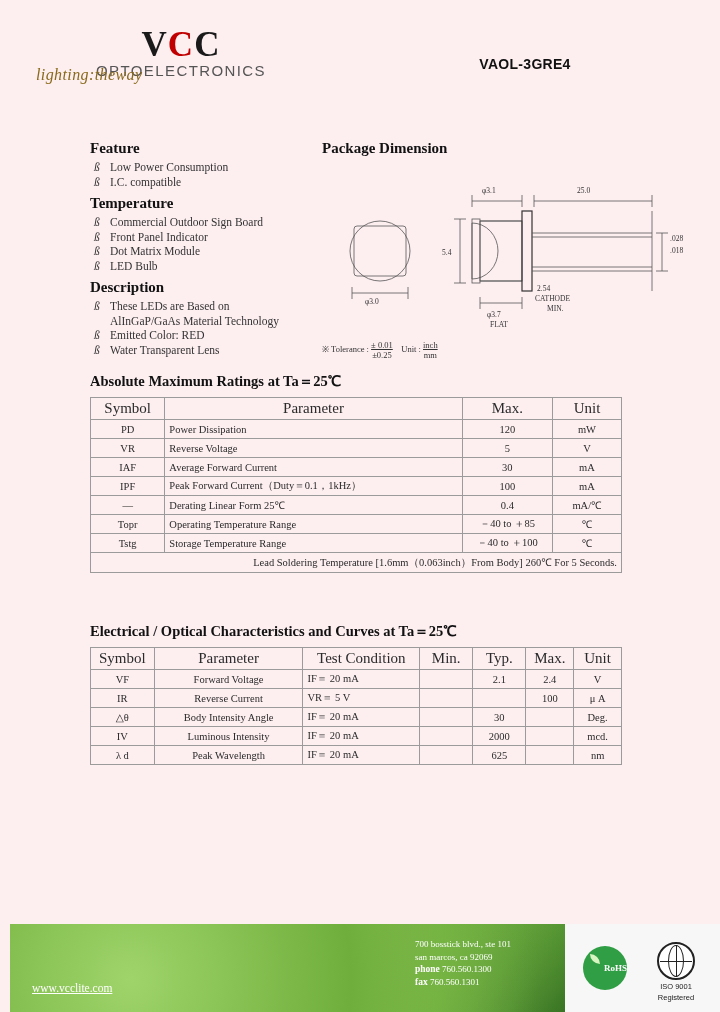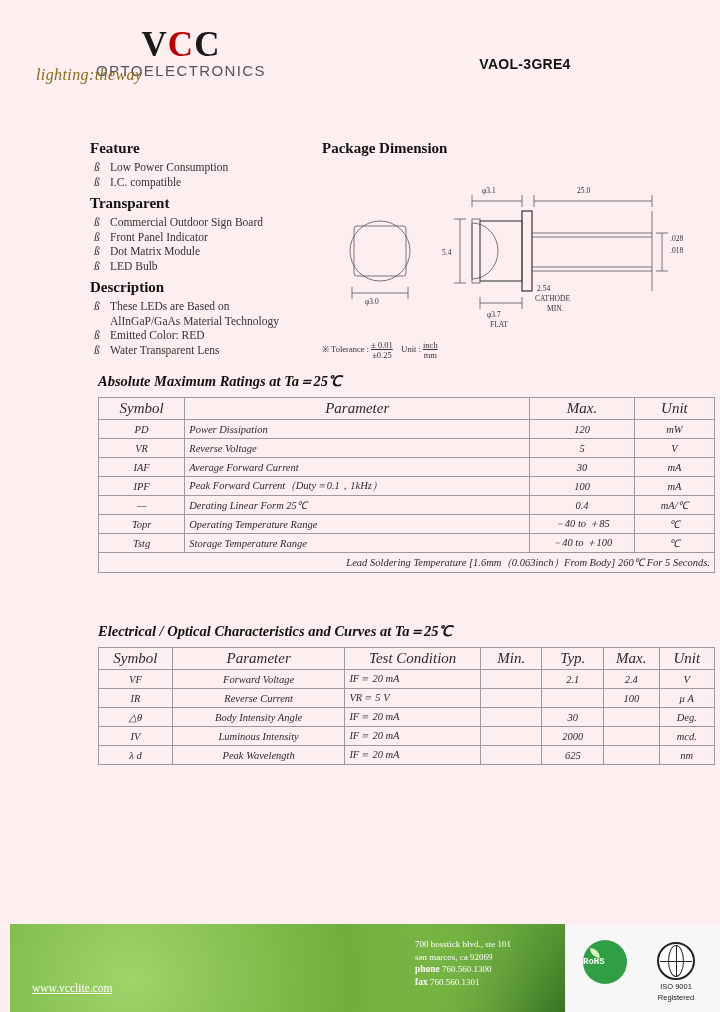--- a/index.html
+++ b/index.html
@@ -137,21 +137,21 @@
   .tol {
     position: absolute;
     left: 0; top: 200px;
     font-size: 8.5px;
     color: #333;
     width: 370px;
   }
   .tol .u { text-decoration: underline; }
 
   
-  .tbl-sec { position: absolute; left: 98px; width: 617px; font-style: italic; }
+  .tbl-sec { position: absolute; left: 90px; width: 532px; }
   h2.tbl-head {
     font-family: "Liberation Serif", serif;
     font-size: 14.5px;
     font-weight: bold;
     margin: 0 0 6px 0;
     color: #111;
   }
   table.grid {
     border-collapse: collapse;
     width: 100%;
@@ -211,29 +211,29 @@
     left: 415px; top: 14px;
     width: 150px;
     font-family: "Liberation Serif", serif;
     font-size: 9px;
     line-height: 12.5px;
     color: #ffffff;
   }
   .footer-addr .bold { font-weight: bold; font-size: 9.5px; }
   .rohs {
     position: absolute;
-    left: 583px; top: 16px;
+    left: 583px; top: 22px;
     width: 44px; height: 44px;
     border-radius: 50%;
     background: #2f9e44;
     color: #fff;
     display: flex;
     align-items: center;
-    justify-content: flex-start;
-    font-family: Liberation Mono, monospace;
+    justify-content: flex-end;
+    font-family: Liberation Serif, serif;
     font-size: 9px;
     font-weight: bold;
   }
   .rohs .leaf {
     position: absolute;
     left: 7px; top: 8px;
     width: 10px; height: 10px;
     border-radius: 0 10px 0 10px;
     background: #d7f5c0;
   }
@@ -298,21 +298,21 @@
   </div>
 
   <div class="left-col">
 
     <h2 class="sec">Feature</h2>
     <ul class="bullets">
       <li><span class="mk">ß</span><span>Low Power Consumption</span></li>
       <li><span class="mk">ß</span><span>I.C. compatible</span></li>
     </ul>
 
-    <h2 class="sec">Transparent</h2>
+    <h2 class="sec">Temperature</h2>
     <ul class="bullets">
       <li><span class="mk">ß</span><span>Commercial Outdoor Sign Board</span></li>
       <li><span class="mk">ß</span><span>Front Panel Indicator</span></li>
       <li><span class="mk">ß</span><span>Dot Matrix Module</span></li>
       <li><span class="mk">ß</span><span>LED Bulb</span></li>
     </ul>
 
     <h2 class="sec">Description</h2>
     <ul class="bullets">
       <li>

